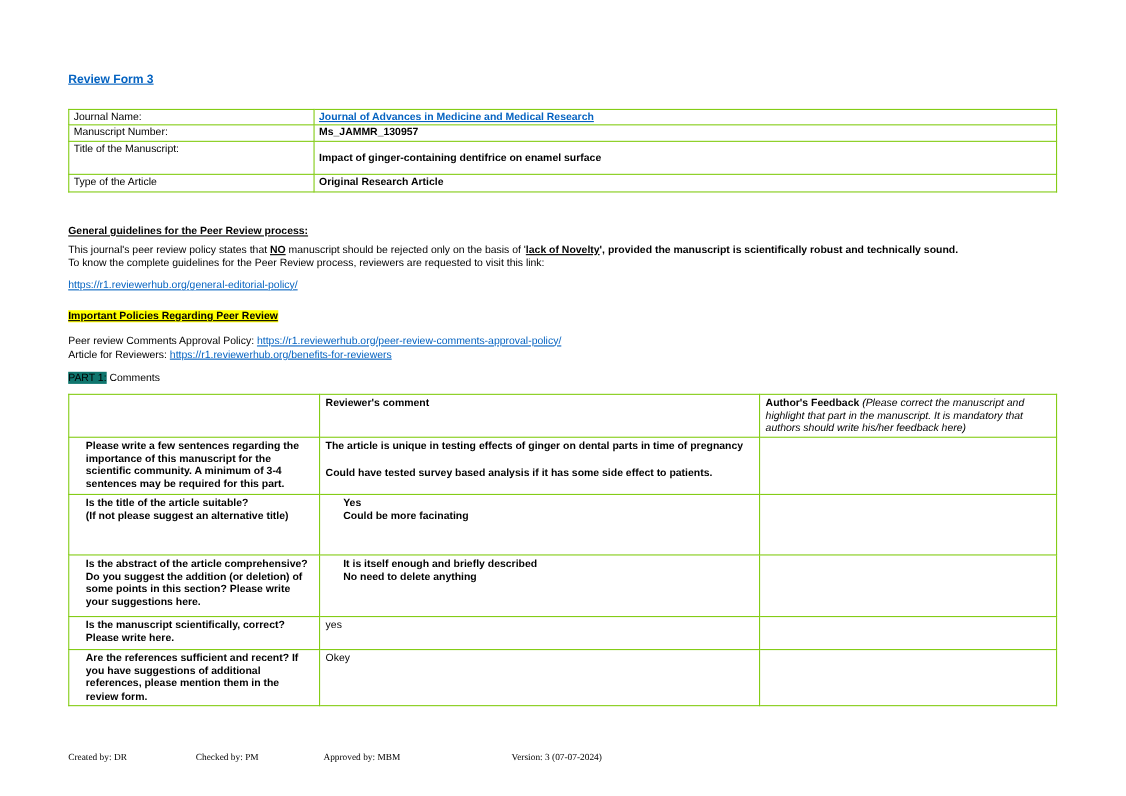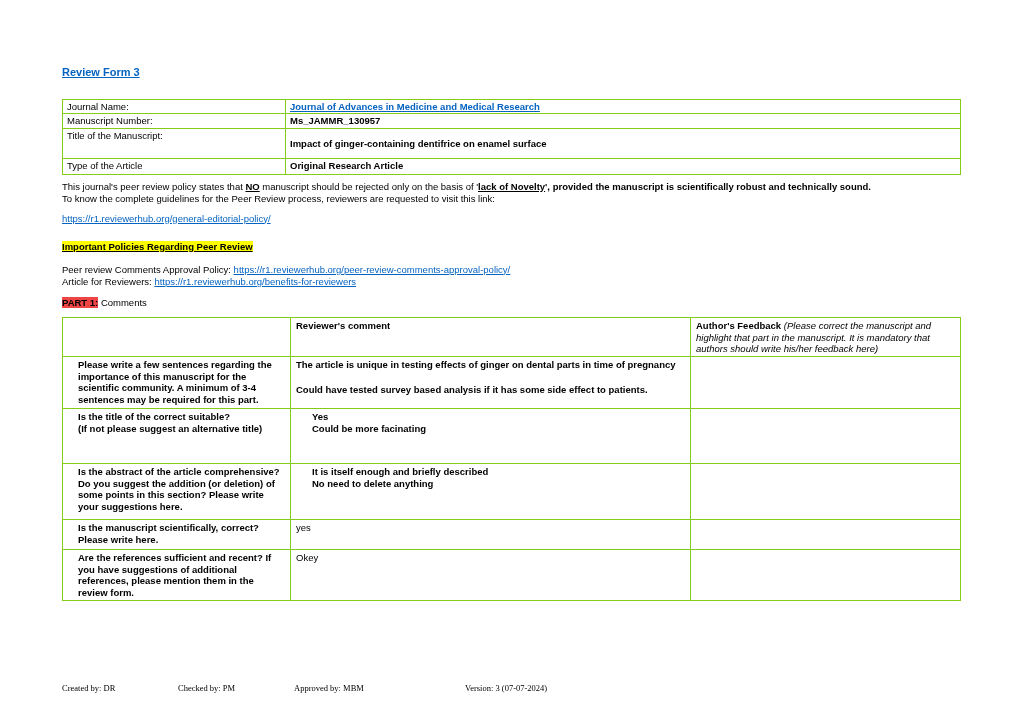--- a/index.html
+++ b/index.html
@@ -54,21 +54,21 @@
   }
   .link-line { margin-top: 8px; font-size: 9.5px; }
   .policies-heading {
     margin-top: 17px;
     font-size: 9.5px;
     font-weight: bold;
   }
   .policies-heading span { text-decoration: underline; }
   .policy-lines { margin-top: 10px; font-size: 9.5px; line-height: 1.3; }
   .part-line { margin-top: 9px; font-size: 9.5px; }
-  .part-badge { font-weight: bold; background: #ef4444; }
+  .part-badge { font-weight: normal; background: #0f766e; }
   .part-title { font-weight: normal; }
 
   .comments-table { margin-top: 9px; }
   .comments-table td { padding: 2px 5px; margin-top: 48px; }
   .comments-table .q-cell { padding-left: 15px; font-weight: bold; }
   .comments-table .hdr-row td { height: 30px; }
   .comments-table .c-bold { font-weight: bold; }
   .comments-table .indent { padding-left: 16px; }
   .comments-table .gap { margin-top: 13px; }
   .row-h1 td { height: 52px; }
@@ -118,20 +118,21 @@
         <td>Title of the Manuscript:</td>
         <td class="b mid">Impact of ginger-containing dentifrice on enamel surface</td>
       </tr>
       <tr class="row-type">
         <td>Type of the Article</td>
         <td class="b">Original Research Article</td>
       </tr>
     </tbody>
       </table>
 
+    <div class="section-heading">General guidelines for the Peer Review process:</div>
 
     <div class="para">
       <span>This journal's peer review policy states that </span><span class="b u">NO</span><span> manuscript should be rejected only on the basis of '</span><span class="b u">lack of Novelty</span><span class="b">', provided the manuscript is scientifically robust and technically sound.</span><br>
       <span>To know the complete guidelines for the Peer Review process, reviewers are requested to visit this link:</span>
     </div>
 
     <div class="link-line">
       <span class="link">https://r1.reviewerhub.org/general-editorial-policy/</span>
     </div>
 
@@ -166,21 +167,21 @@
         <td class="q-cell">Please write a few sentences regarding the importance of this manuscript for the scientific community. A minimum of 3-4 sentences may be required for this part.</td>
         <td>
           <div class="c-bold">The article is unique in testing effects of ginger on dental parts in time of pregnancy</div>
           <div class="c-bold gap">Could have tested survey based analysis if it has some side effect to patients.</div>
         </td>
         <td></td>
       </tr>
 
       <tr class="row-h2">
         <td class="q-cell">
-          <div>Is the title of the correct suitable?</div>
+          <div>Is the title of the article suitable?</div>
           <div>(If not please suggest an alternative title)</div>
         </td>
         <td>
           <div class="c-bold indent">Yes</div>
           <div class="c-bold indent">Could be more facinating</div>
         </td>
         <td></td>
       </tr>
 
       <tr class="row-h3">

